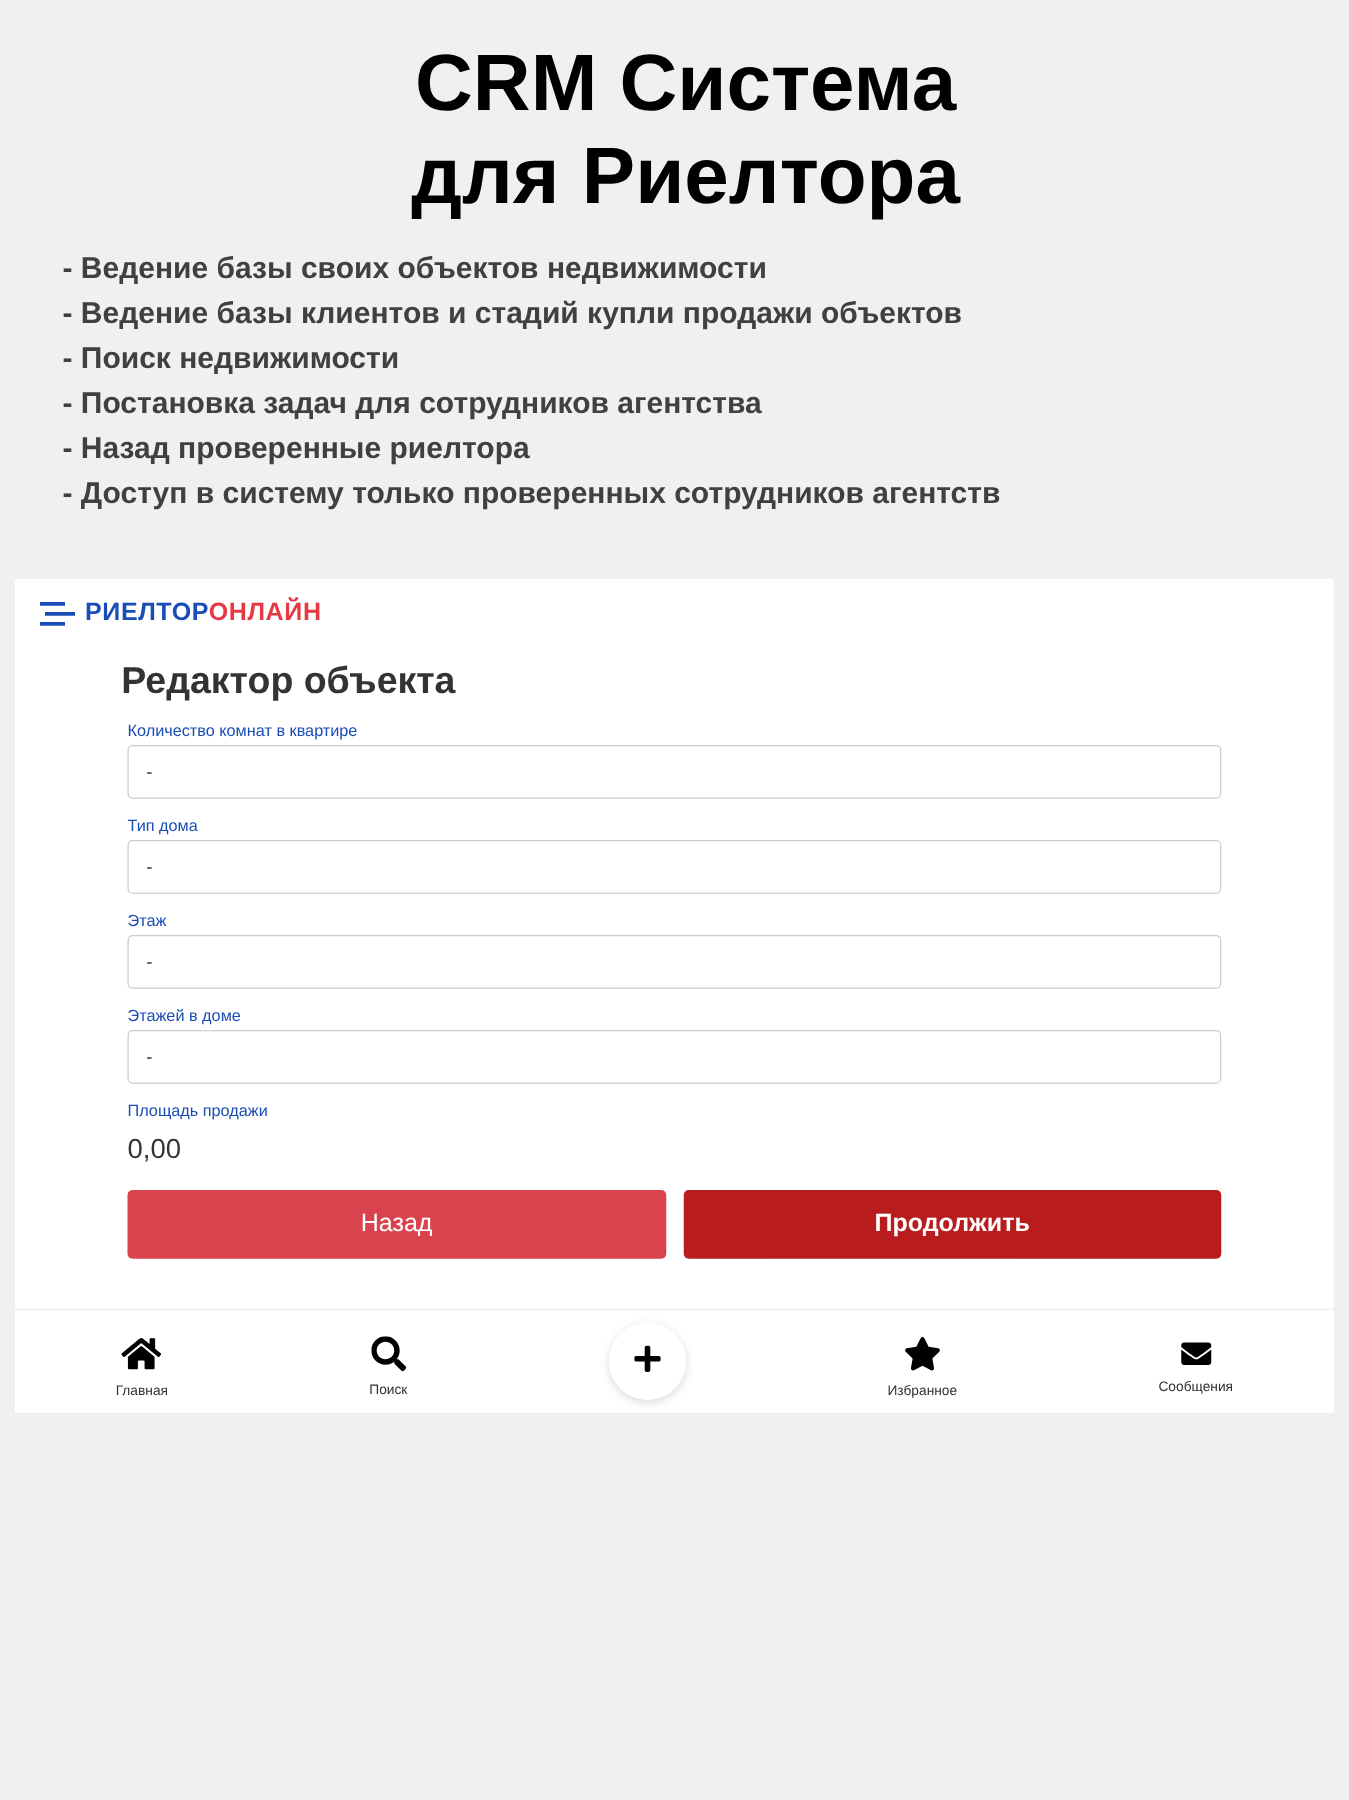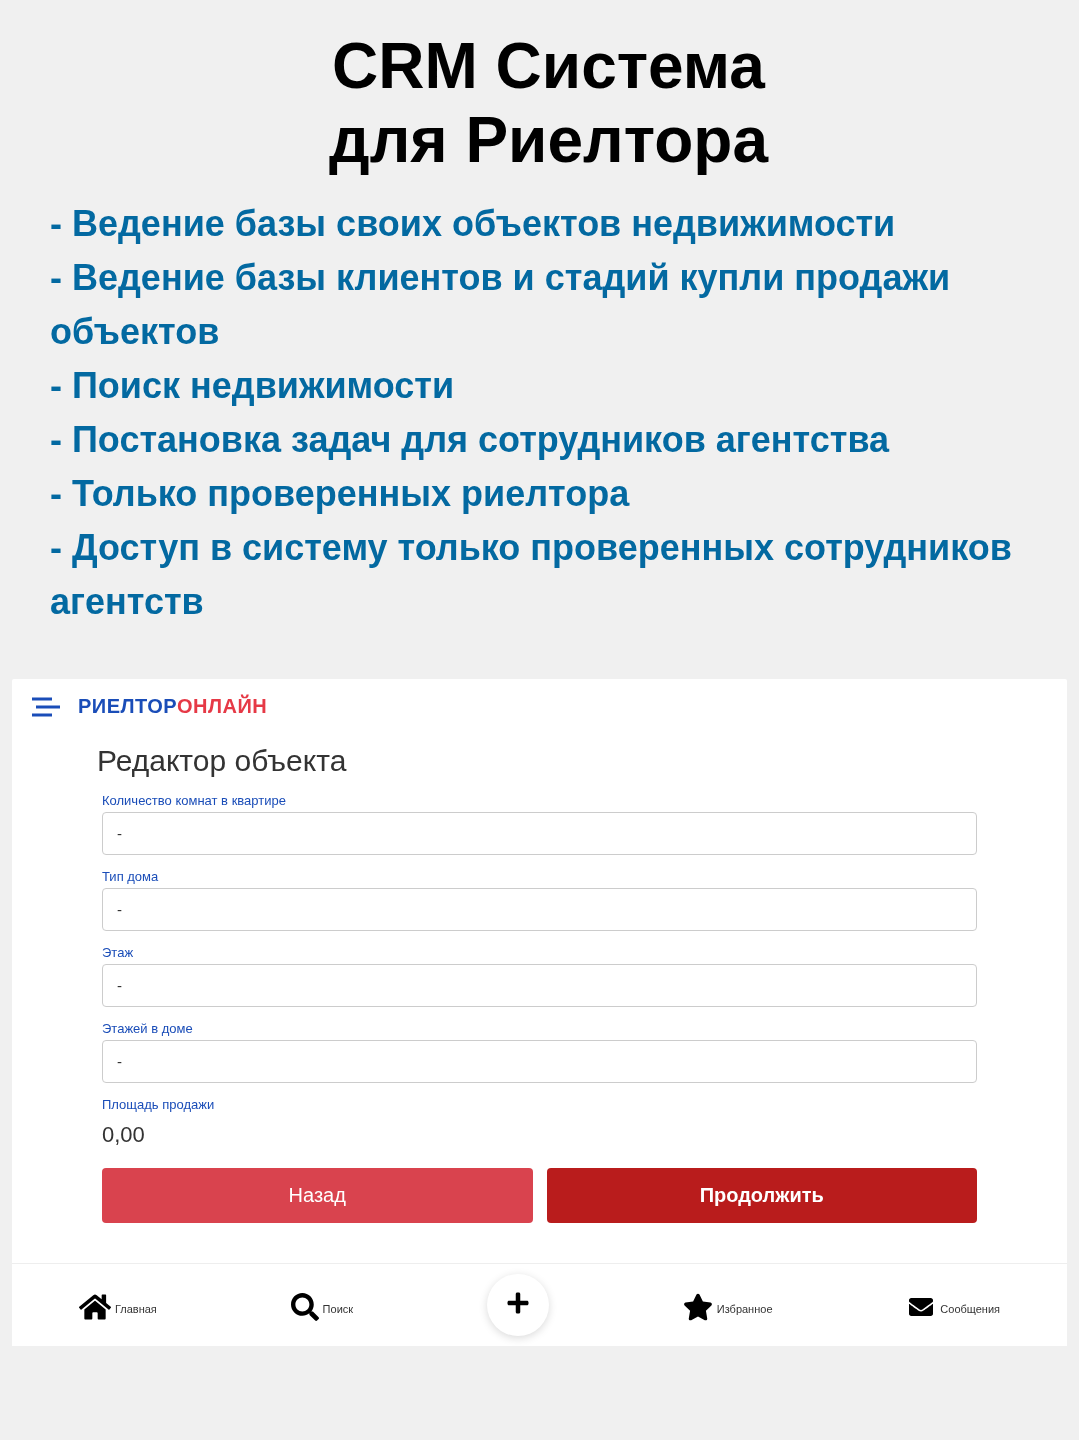--- a/index.html
+++ b/index.html
@@ -15,54 +15,54 @@
     }
     .hero-title {
       text-align: center;
       font-size: 64px;
       font-weight: bold;
       line-height: 1.15;
       color: #000;
       margin-bottom: 20px;
     }
     .features-list {
-      font-size: 36px;
+      font-size: 24px;
       font-weight: bold;
       line-height: 1.5;
-      color: #0369a1;
+      color: #404040;
     }
     .app-window {
       background: #fff;
       margin: 20px 12px 0 12px;
       border-radius: 2px;
     }
     .app-header {
       display: flex;
       align-items: center;
       padding: 16px 20px;
-      gap: 18px;
+      gap: 8px;
     }
     .menu-icon {
       color: #1a4db8;
       display: flex;
       align-items: center;
     }
     .logo {
       font-size: 20px;
       font-weight: bold;
       letter-spacing: 0.5px;
     }
     .logo-part1 { color: #1a4db8; }
     .logo-part2 { color: #e63946; }
     .app-body {
       padding: 0 90px 20px 90px;
     }
     .page-subtitle {
       font-size: 30px;
-      font-weight: 400;
+      font-weight: 700;
       color: #333;
       margin: 10px 0 15px -5px;
     }
     .form-group {
       margin-bottom: 14px;
     }
     .form-label {
       font-size: 13px;
       color: #1a4db8;
       margin-bottom: 4px;
@@ -104,21 +104,21 @@
       display: flex;
       justify-content: space-around;
       align-items: center;
       padding: 18px 0 10px 0;
       background: #fff;
       border-top: 1px solid #eee;
       margin-top: 20px;
     }
     .tab-item {
       display: flex;
-      flex-direction: row;
+      flex-direction: column;
       align-items: center;
       gap: 4px;
       color: #000;
       cursor: pointer;
     }
     .tab-item .tab-label {
       font-size: 11px;
       color: #333;
     }
     .tab-add {
@@ -140,21 +140,21 @@
 <div class="hero-section">
   <h1 class="hero-title">
     <span>CRM Система</span><br>
     <span>для Риелтора</span>
   </h1>
   <div class="features-list">
     <div>- Ведение базы своих объектов недвижимости</div>
     <div>- Ведение базы клиентов и стадий купли продажи объектов</div>
     <div>- Поиск недвижимости</div>
     <div>- Постановка задач для сотрудников агентства</div>
-    <div>- Только проверенных риелтора</div>
+    <div>- Назад проверенные риелтора</div>
     <div>- Доступ в систему только проверенных сотрудников агентств</div>
   </div>
 </div>
 
 <div class="app-window">
   <div class="app-header">
     <span class="menu-icon">
       <svg width="28" height="22" viewBox="0 0 28 22" fill="none">
         <line x1="0" y1="3" x2="20" y2="3" stroke="#1a4db8" stroke-width="3"></line>
         <line x1="4" y1="11" x2="28" y2="11" stroke="#1a4db8" stroke-width="3"></line>

